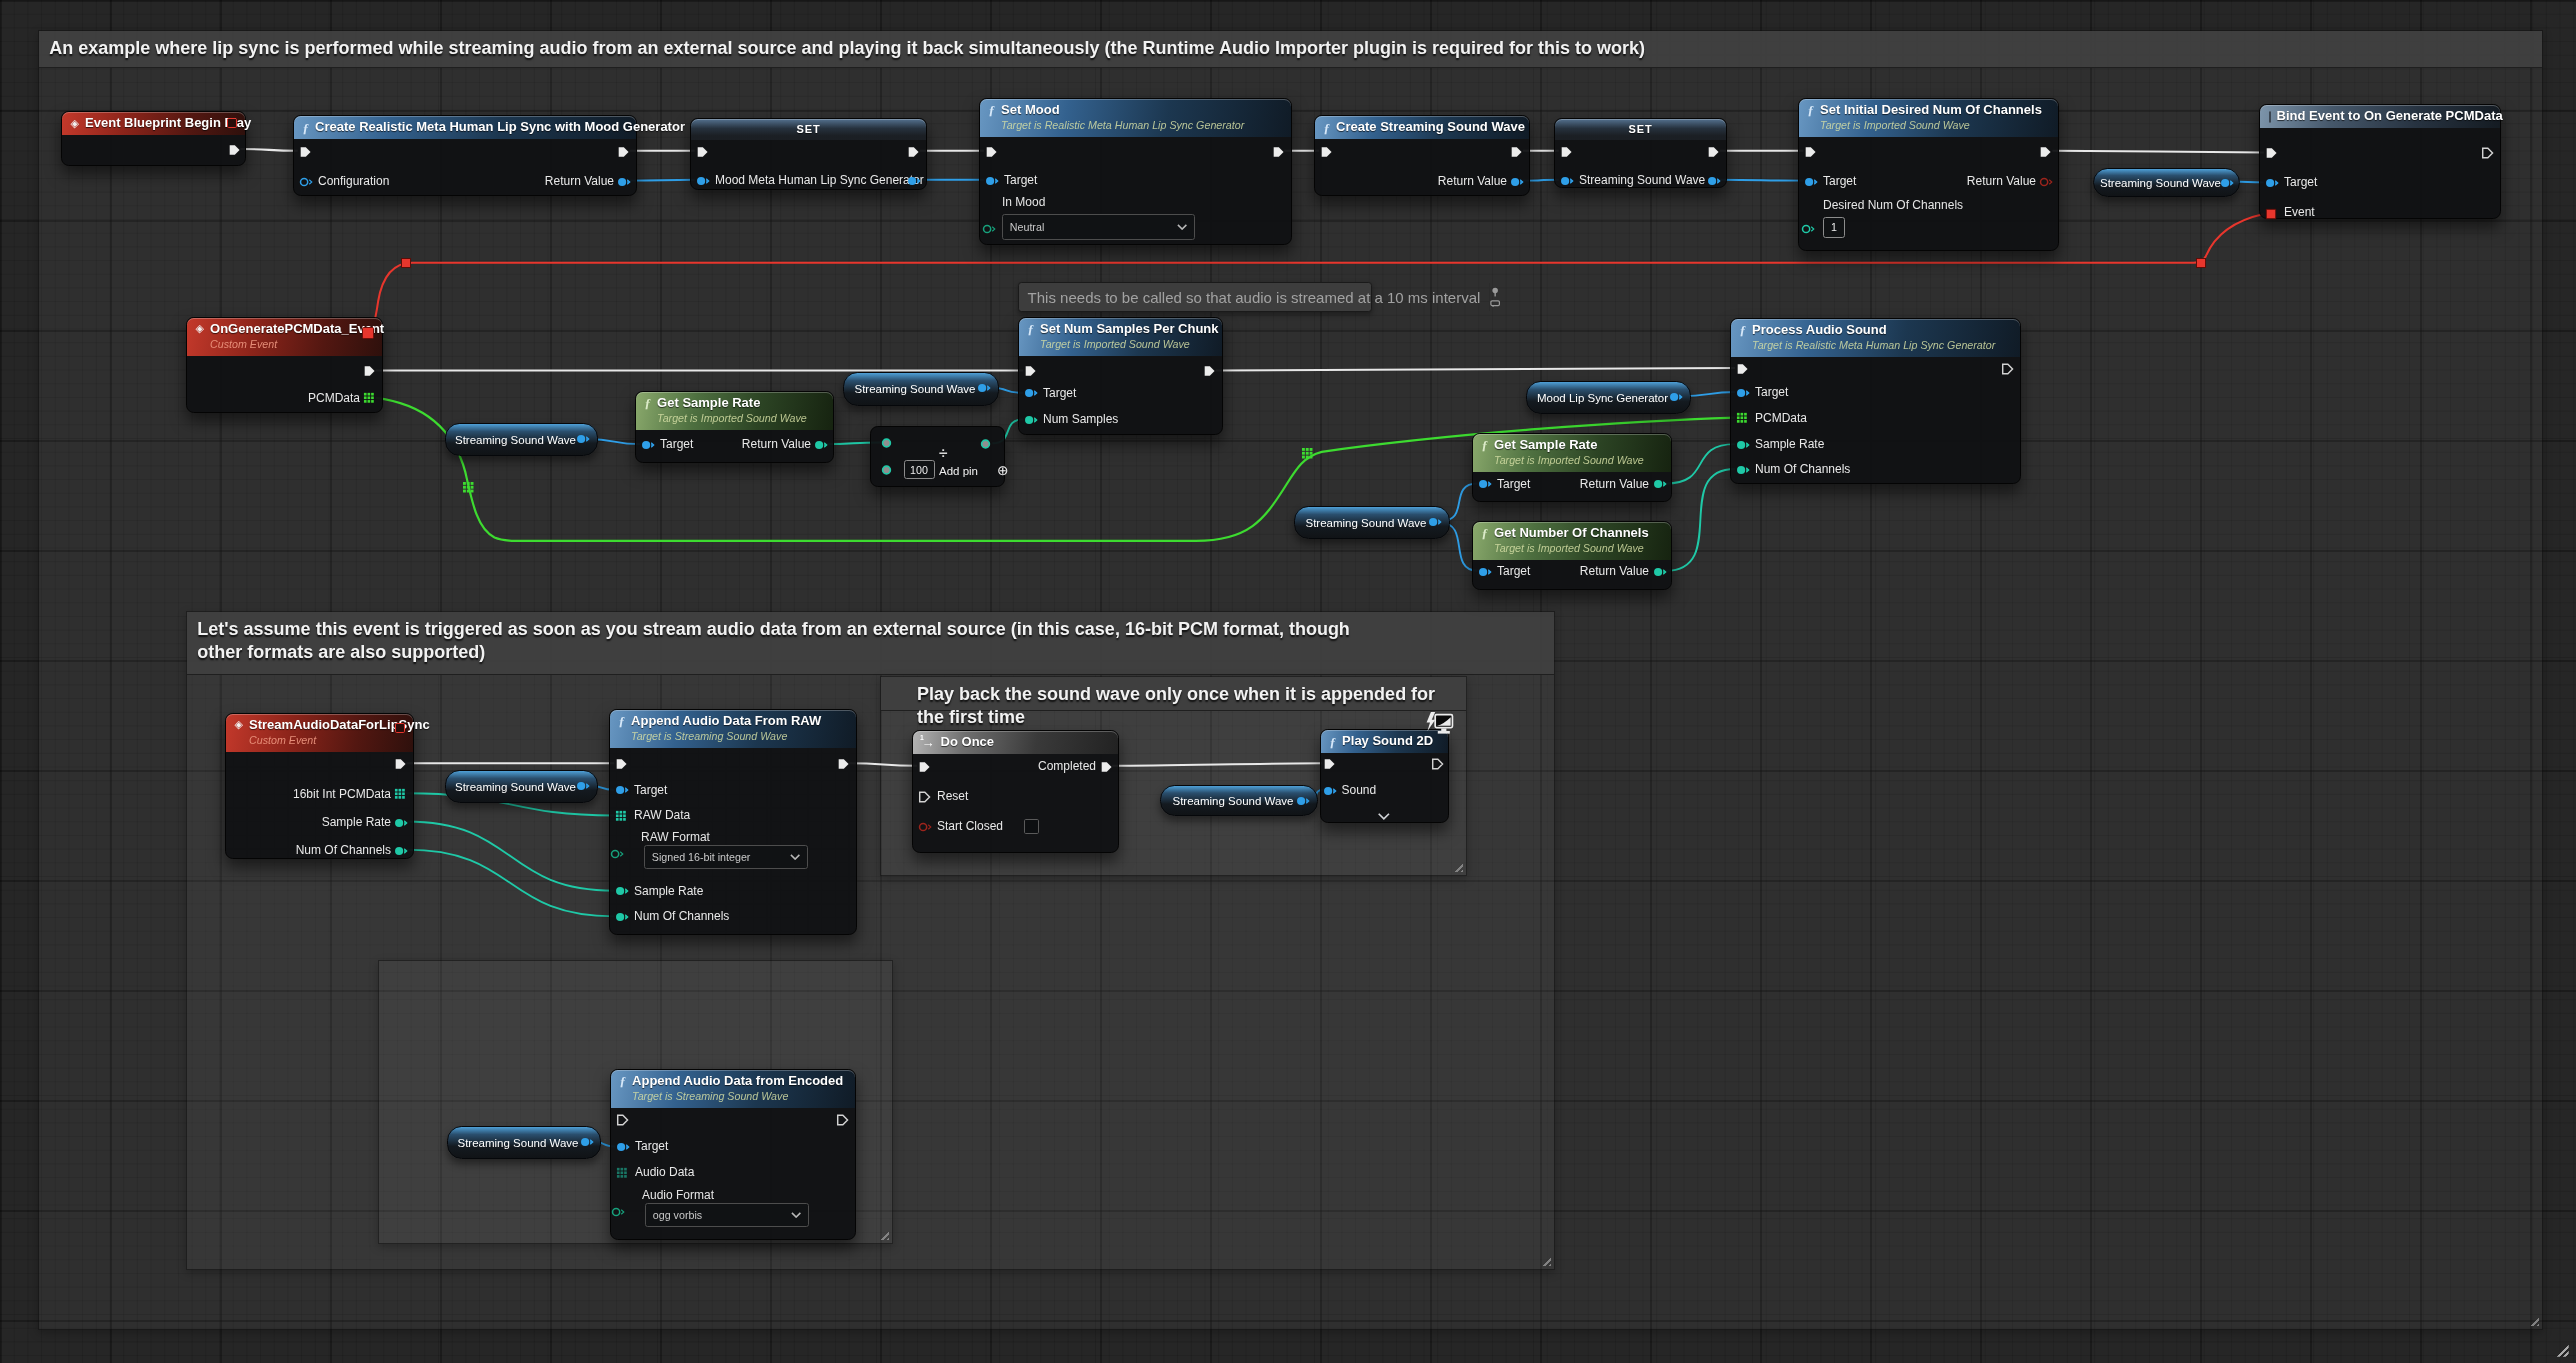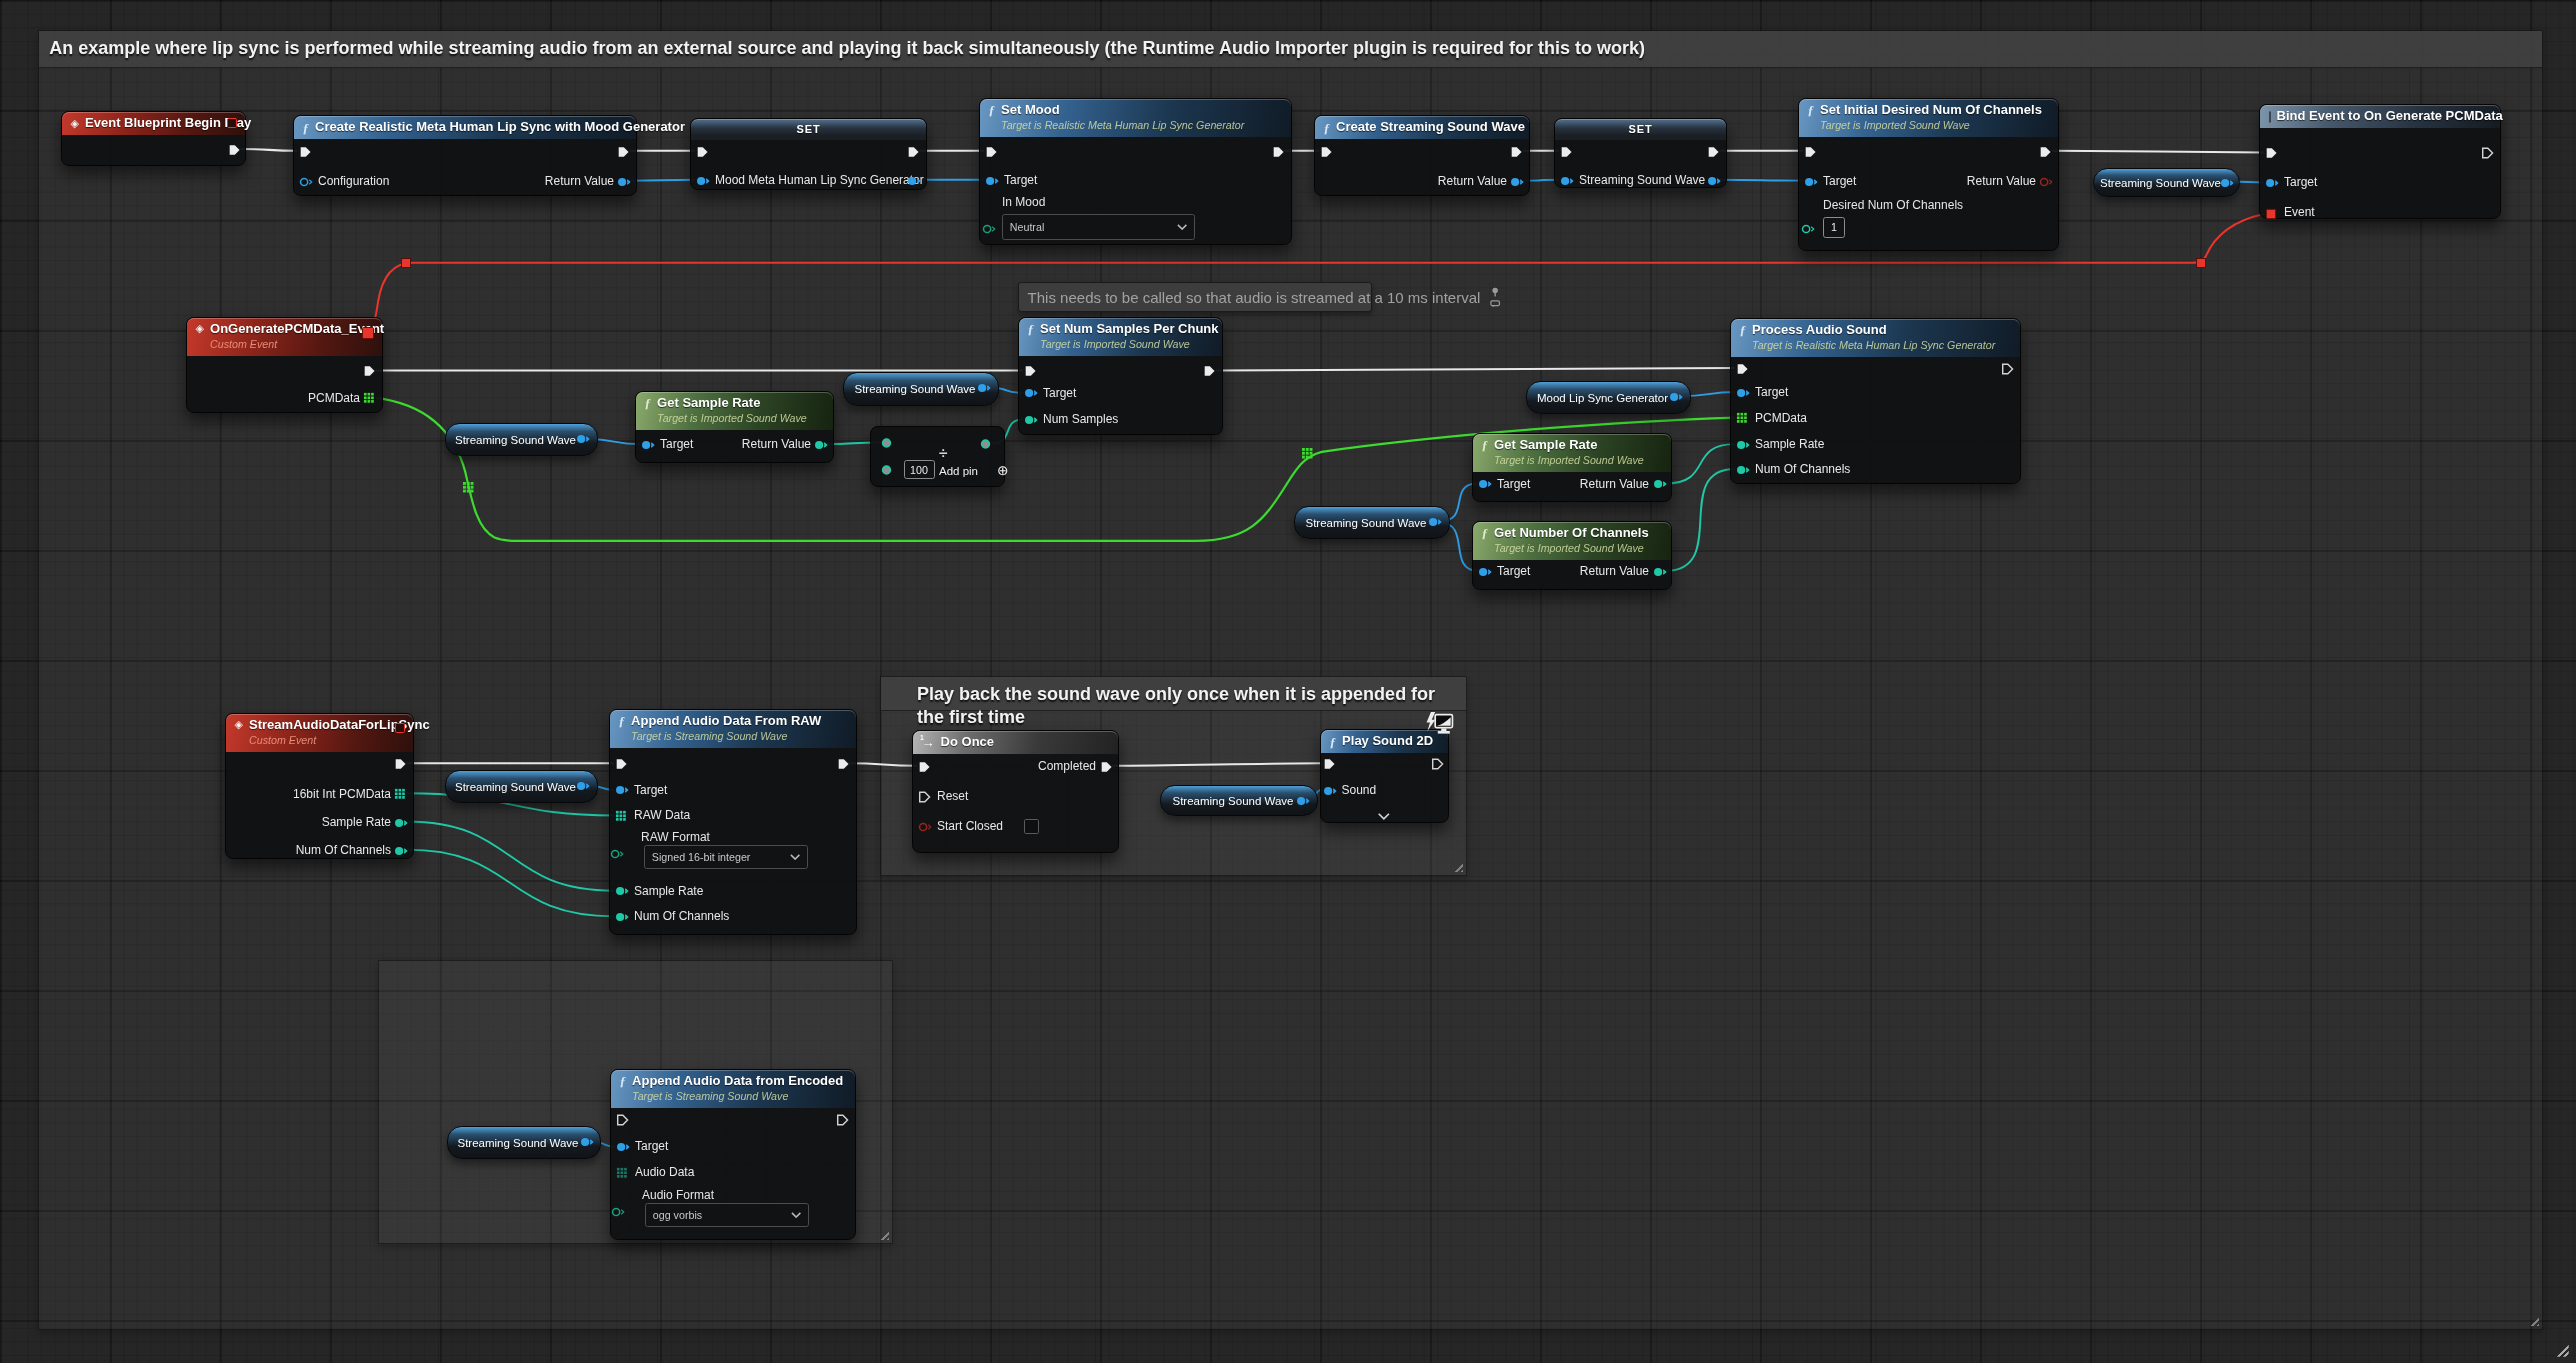--- a/index.html
+++ b/index.html
@@ -74,20 +74,26 @@
 </head>
 <body>
 
 <div id="canvas">
     <div class="comment" style="left: 38px; top: 30px; width: 2503px; height: 1298px;">
       <div class="cbar" style="height: 37px;">
         <div class="ctitle">An example where lip sync is performed while streaming audio from an external source and playing it back simultaneously (the Runtime Audio Importer plugin is required for this to work)</div>
       </div>
       <div class="chandle"></div>
     </div>
+    <div class="comment" style="left: 186px; top: 611px; width: 1367px; height: 657px;">
+      <div class="cbar" style="height: 63px;">
+        <div class="ctitle" style="max-width: 1164px;">Let's assume this event is triggered as soon as you stream audio data from an external source (in this case, 16-bit PCM format, though other formats are also supported)</div>
+      </div>
+      <div class="chandle"></div>
+    </div>
     <div class="comment" style="left: 880px; top: 676px; width: 585px; height: 198px;">
       <div class="cbar" style="height: 34px; padding-left: 36px;">
         <div class="ctitle">Play back the sound wave only once when it is appended for the first time</div>
       </div>
       <div class="chandle"></div>
     </div>
     <div class="comment" style="left: 378px; top: 960px; width: 513px; height: 282px;">
       <div class="chandle"></div>
     </div>
     <svg id="wires" width="2576" height="1364" viewBox="0 0 3011 1594">

